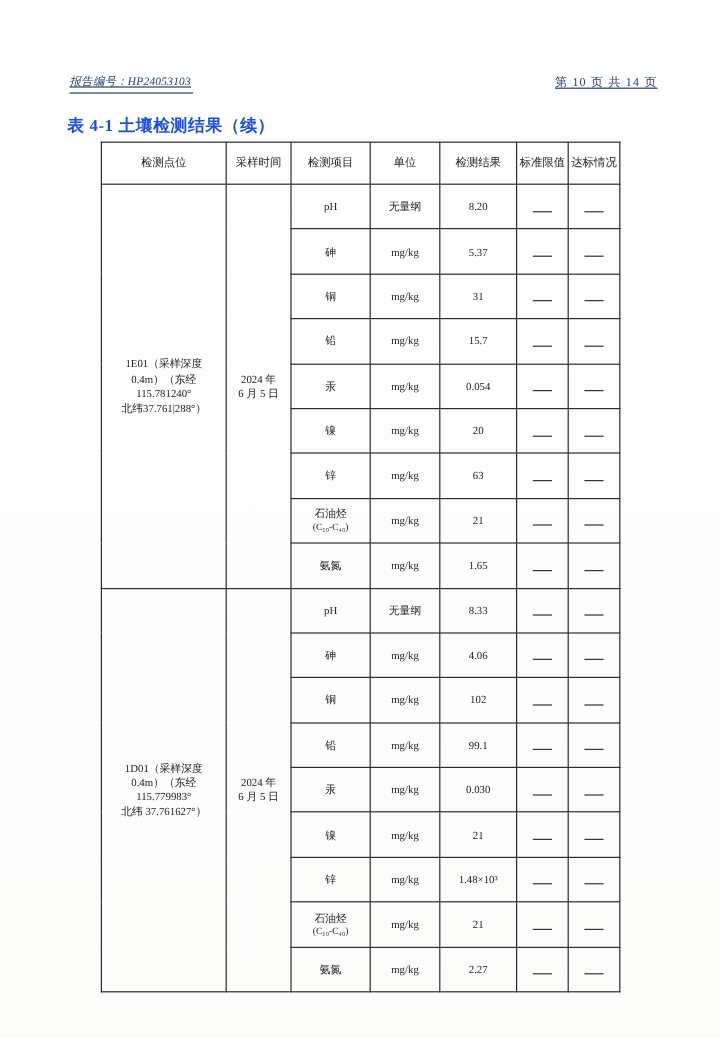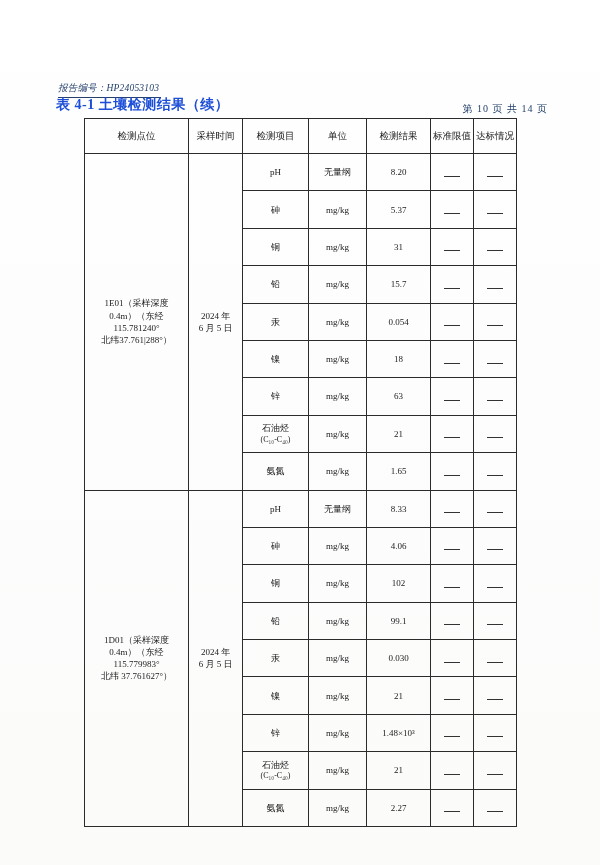--- a/index.html
+++ b/index.html
@@ -29,39 +29,39 @@
     pointer-events: none;
   }
 
   .header {
     position: absolute;
     top: 62px;
     left: 58px;
     right: 52px;
     display: flex;
     justify-content: space-between;
-    align-items: center;
+    align-items: flex-start;
     font-size: 9.5px;
     font-style: italic;
     color: #24406b;
     letter-spacing: 0.2px;
+    text-decoration: underline;
   }
   .header .left {
     border-bottom: 0.9px solid #24406b;
     padding-bottom: 2px;
     padding-right: 2px;
     font-family: "Liberation Serif", serif;
   }
   .header .right {
     color: #24406b;
     font-style: normal;
     font-size: 10px;
     letter-spacing: 1px;
     padding-bottom: 2px;
-    margin-top: 40px;
   }
 
   .title {
     position: absolute;
     top: 96px;
     left: 56px;
     font-size: 14px;
     font-weight: bold;
     color: #1d4ed8;
     letter-spacing: 0.5px;
@@ -215,21 +215,21 @@
           <tr>
             <td class="item val-row">汞</td>
             <td class="unit val-row">mg/kg</td>
             <td class="result val-row">0.054</td>
             <td class="val-row"><span class="dash"></span></td>
             <td class="val-row"><span class="dash"></span></td>
           </tr>
           <tr>
             <td class="item val-row">镍</td>
             <td class="unit val-row">mg/kg</td>
-            <td class="result val-row">18</td>
+            <td class="result val-row">20</td>
             <td class="val-row"><span class="dash"></span></td>
             <td class="val-row"><span class="dash"></span></td>
           </tr>
           <tr>
             <td class="item val-row">锌</td>
             <td class="unit val-row">mg/kg</td>
             <td class="result val-row">63</td>
             <td class="val-row"><span class="dash"></span></td>
             <td class="val-row"><span class="dash"></span></td>
           </tr>

